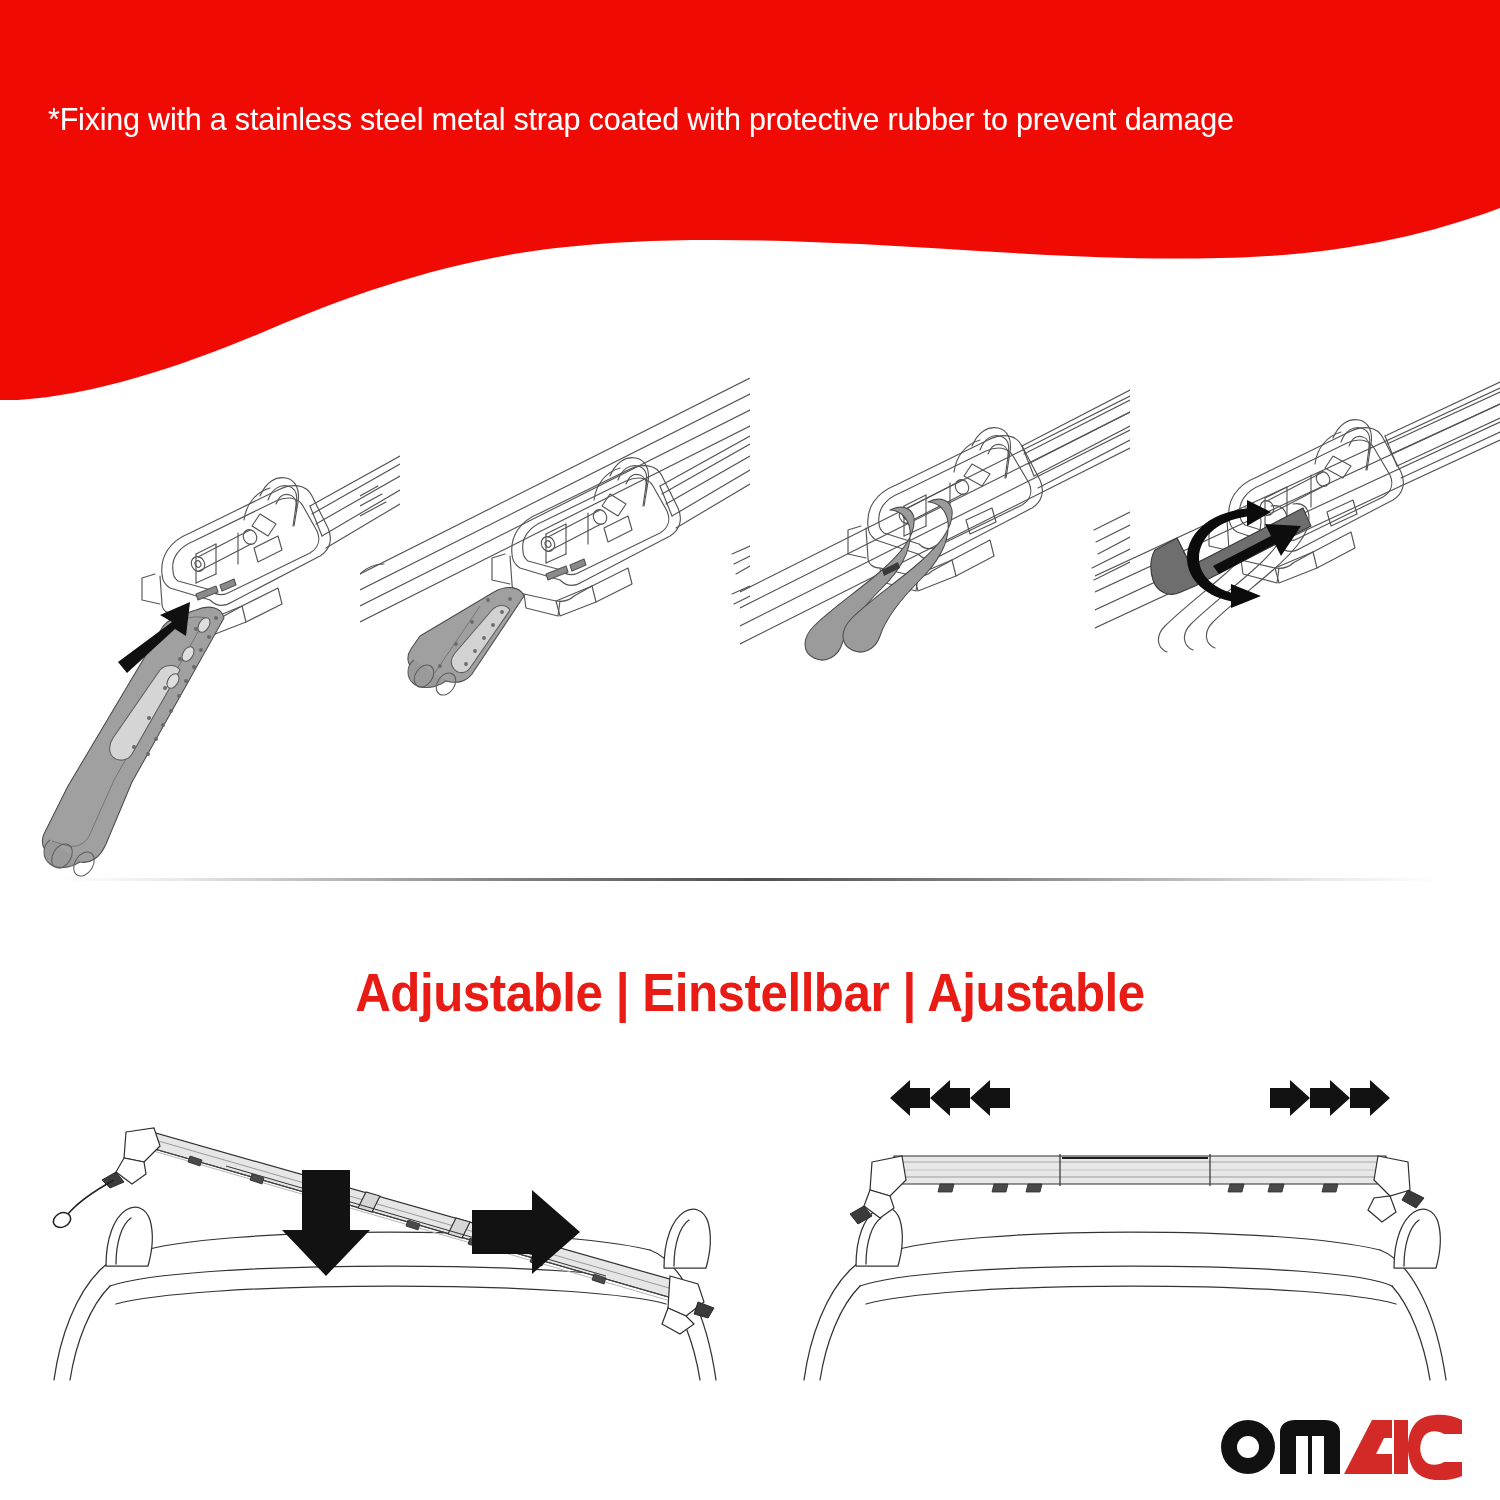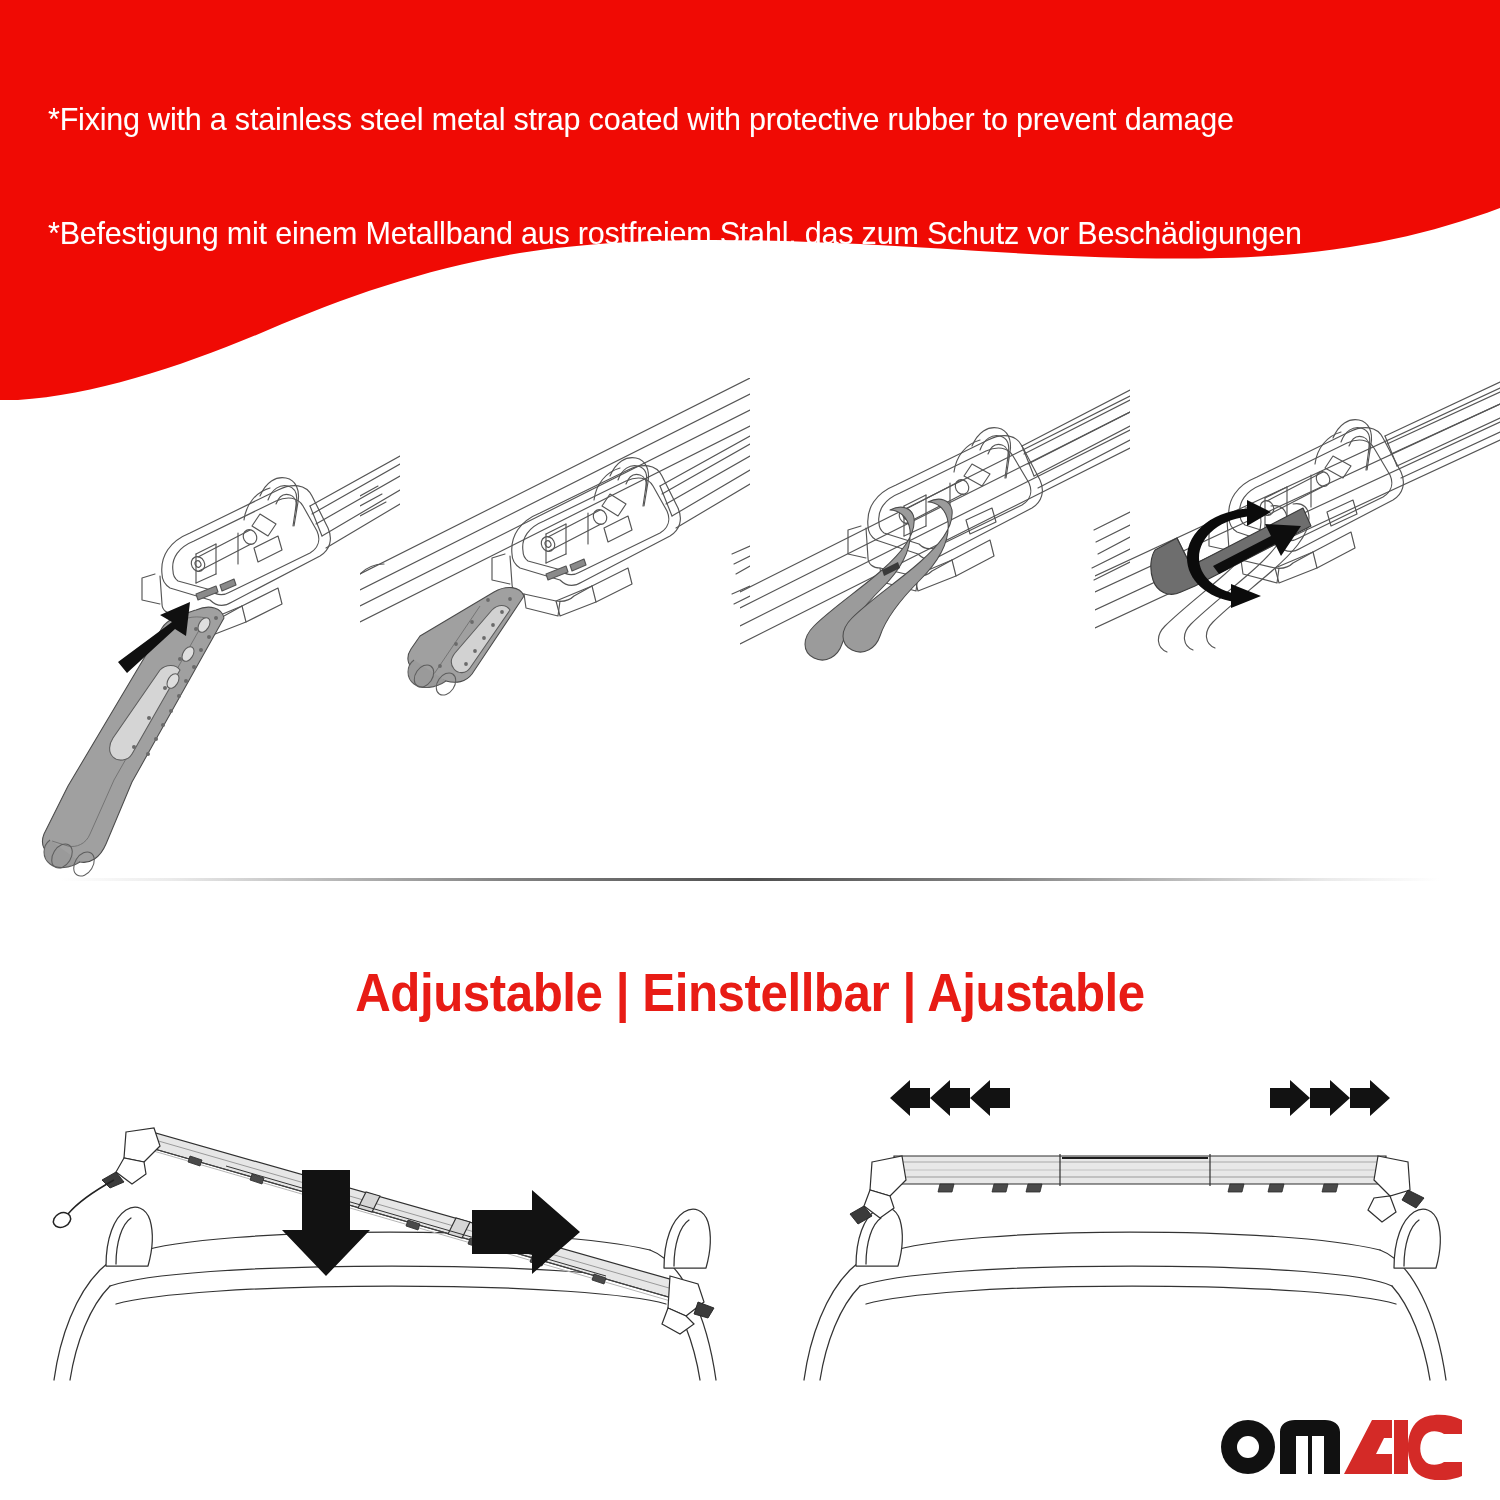--- a/index.html
+++ b/index.html
@@ -112,21 +112,20 @@
       <path d="M0,0 L1500,0 L1500,208
                C1420,238 1330,256 1220,258
                C1090,261 980,250 860,244
                C740,238 640,238 556,248
                C452,260 356,292 268,330
                C186,365 96,395 18,400
                L0,400 Z" fill="#F00A04"></path>
     </svg>
     <div id="banner-text">
       <span class="bline">*Fixing with a stainless steel metal strap coated with protective rubber to prevent damage</span>
-      <span class="bline">*Befestigung mit einem Metallband aus rostfreiem Stahl, das zum Schutz vor Beschädigungen</span>
       
       
     </div>
   </div>
 
   <div id="steps">
 
     <div class="step" style="left:10px; width:390px;">
       <svg viewBox="0 0 390 500">
         <g fill="none" stroke="#555" stroke-width="1.15" stroke-linejoin="round" stroke-linecap="round">

